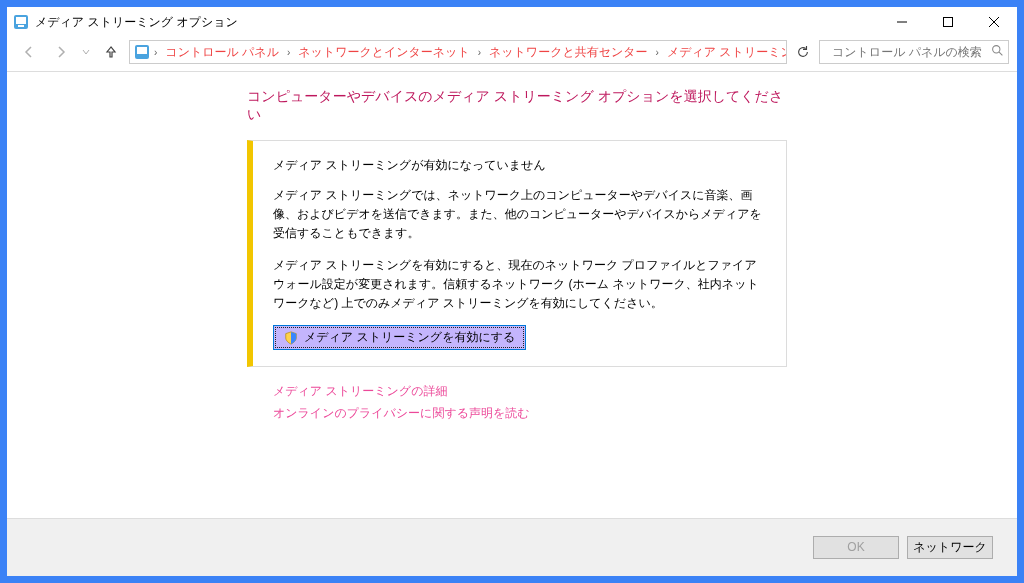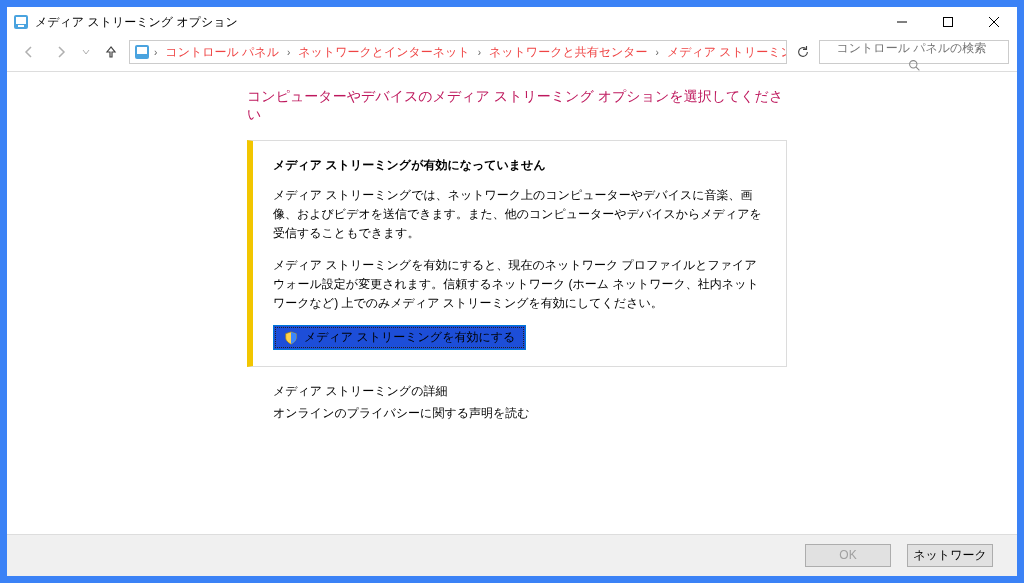--- a/index.html
+++ b/index.html
@@ -35,54 +35,54 @@
   .breadcrumb {
     flex: 1; height: 24px; border: 1px solid #cccccc; display: flex; align-items: center;
     padding: 0 4px; gap: 2px; overflow: hidden; white-space: nowrap;
   }
   .bc-icon { width:16px; height:16px; display:inline-flex; align-items:center; justify-content:center; }
   .bc-sep { color:#606060; font-size:10px; padding:0 2px; }
   .bc-item { color:#ef4444; padding:0 4px; cursor:default;text-align:right; }
   .refresh-btn { width:24px; height:24px; display:flex; align-items:center; justify-content:center; color:#404040; }
   .searchbox {
     width: 190px; height: 24px; border: 1px solid #cccccc; display:flex; align-items:center;
-    padding: 0 4px; gap:4px;flex-direction:column;
+    padding: 0 12px; gap:4px;
   }
   .searchbox input { border:none; outline:none; flex:1; font-size:12px; color:#555; background:transparent; }
   .search-icon { color:#888; }
 
   
   .content {
     flex: 1; background: #ffffff; padding: 16px 40px; overflow: auto; border-top:1px solid #ddd;
   }
   .content-inner { max-width: 540px; margin-left: 200px; }
   .heading { color: #be185d; font-size: 14px; margin-bottom: 16px; }
 
   .info-box {
     border: 1px solid #dcdcdc; border-left: 6px solid #f2c600;
     padding: 16px 20px; margin-bottom: 14px;
   }
-  .info-title { font-weight: bold; font-size: 12px; color:#000; margin-bottom: 12px; }
+  .info-title { font-weight: normal; font-size: 12px; color:#000; margin-bottom: 12px; }
   .info-p { font-size: 12px; color:#000; line-height:1.6; margin-bottom:12px;margin-top:6px; }
 
   .shield-btn {
     display:inline-flex; align-items:center; gap:6px;
-    border:1px solid #0078d7; background:#1d4ed8; padding:3px 10px; font-size:12px;
+    border:1px solid #0078d7; background:#c4b5fd; padding:3px 10px; font-size:12px;
     cursor:default;
     outline:1px dotted #222; outline-offset:-3px;
   }
   .shield-btn .shield { width:14px; height:14px; }
 
   .links { padding-left: 26px; }
-  .link { display:block; color:#000000; font-size:12px; line-height:1.8; cursor:pointer; }
+  .link { display:block; color:#ec4899; font-size:12px; line-height:1.8; cursor:pointer; }
 
   
   .bottombar {
-    height: 42px; border-top: 1px solid #ddd; display:flex; align-items:center; justify-content:flex-end;
-    padding-right: 24px; gap:16px; background:#f0f0f0;
+    height: 58px; border-top: 1px solid #ddd; display:flex; align-items:center; justify-content:flex-end;
+    padding-right: 24px; gap:8px; background:#f0f0f0;
   }
   .btn {
     min-width: 86px; height:23px; border:1px solid #adadad; background:#e1e1e1;
     font-size:12px; text-align:center; line-height:21px;
   }
   .btn.disabled { color:#a0a0a0; }
   .btn.cancel { background:#e1e1e1; color:#000; }
 
   
   .cp-icon { width:16px; height:16px; }

